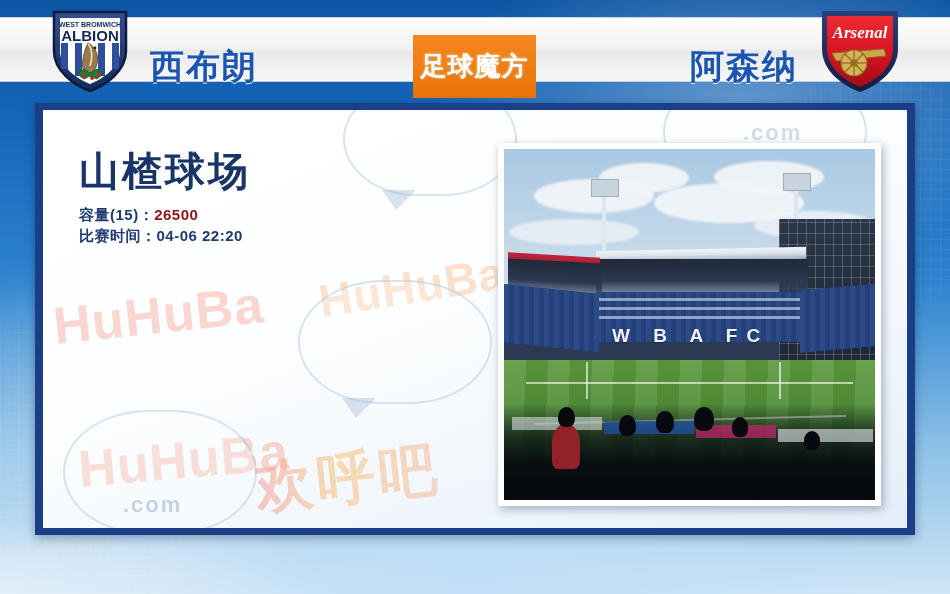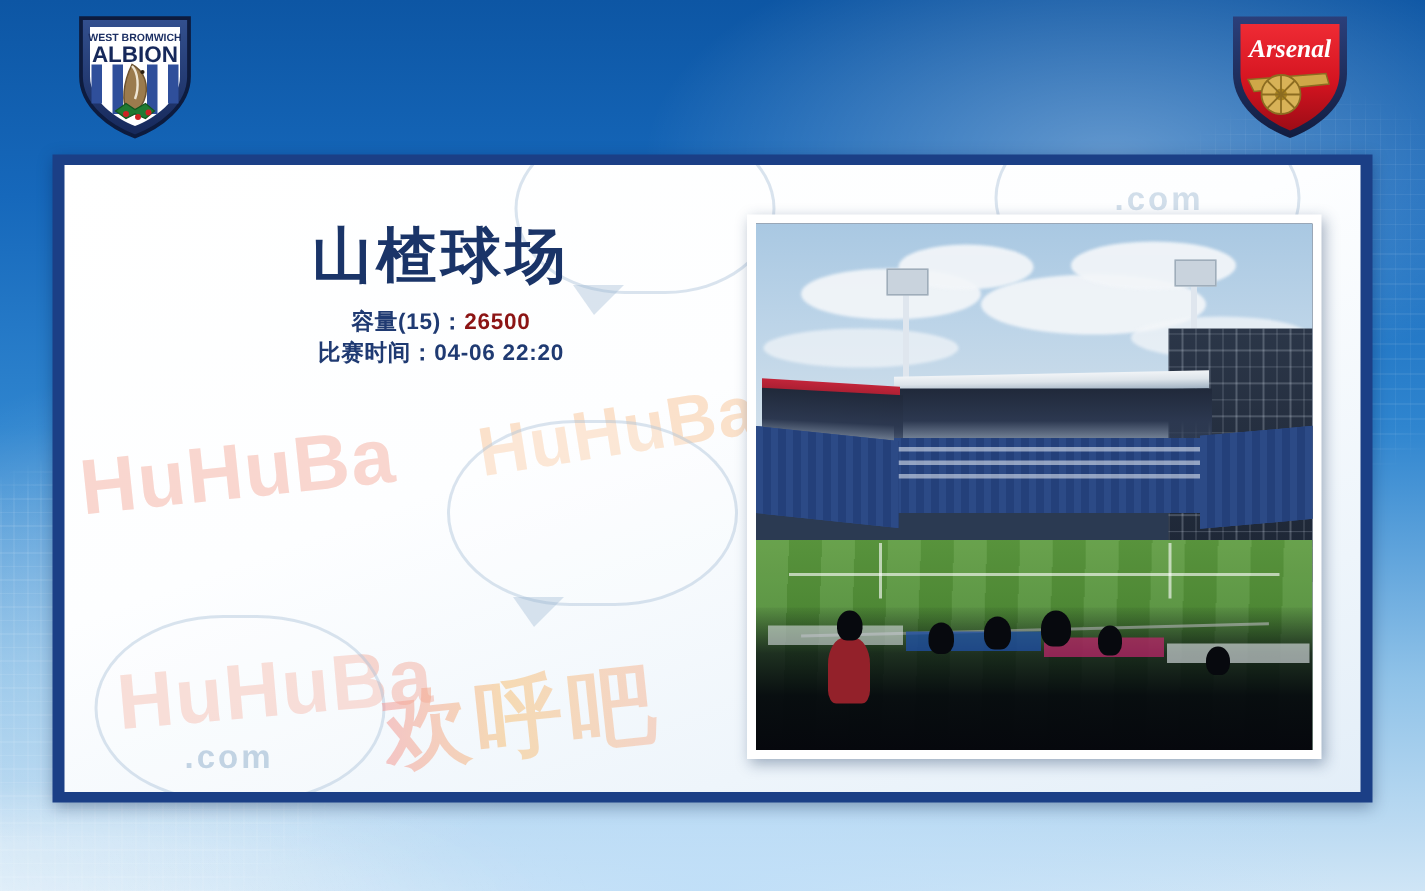--- a/index.html
+++ b/index.html
@@ -68,21 +68,20 @@
   .center-logo span{
     font-size:26px;font-weight:bold;color:#ffffff;letter-spacing:1px;
     text-shadow:0 0 3px rgba(255,236,200,.95),0 1px 2px rgba(160,70,0,.5);
   }
 
   
   .panel-frame{
     position:absolute;left:35px;top:103px;width:880px;height:432px;
     background:#1b3f86;
     box-shadow:0 3px 10px rgba(0,20,60,.35);
-    text-align:center;
   }
   .panel{
     position:absolute;left:8px;top:7px;right:8px;bottom:7px;
     background:linear-gradient(160deg,#ffffff 0%,#fdfeff 42%,#eef5fb 78%,#e3eef8 100%);
     overflow:hidden;
   }
 
   
   .wm{position:absolute;font-weight:bold;pointer-events:none;white-space:nowrap;}
   .wm-cloud{
@@ -197,20 +196,30 @@
 <body>
 
 <div class="stage">
 
   <div class="bg">
     <div class="bg-globe"></div>
     <div class="bg-globe2"></div>
     <div class="bg-swoosh"></div>
   </div>
 
+  <div class="header">
+
+    <div class="team-name left">西布朗</div>
+
+    <div class="center-logo">
+      <span>足球魔方</span>
+    </div>
+
+    <div class="team-name right">阿森纳</div>
+  </div>
 
   <div class="crest left">
     <svg viewBox="0 0 92 92" width="92" height="92">
       <defs>
         <linearGradient id="wbaShield" x1="0" y1="0" x2="0" y2="1">
           <stop offset="0" stop-color="#33508f"></stop>
             <stop offset="1" stop-color="#16285a"></stop>
         </linearGradient>
       </defs>
       <path d="M10 9 H82 V48 C82 68 62 82 46 88 C30 82 10 68 10 48 Z" fill="url(#wbaShield)" stroke="#0d1b3e" stroke-width="2.5"></path>
@@ -318,20 +327,21 @@
           <div class="standdark" style="left:92px;top:110px;width:212px;height:36px;"></div>
 
           <div class="redband" style="left:4px;top:106px;width:92px;height:11px;transform:skewY(3.5deg);"></div>
           <div class="standdark" style="left:4px;top:112px;width:94px;height:34px;transform:skewY(3deg);"></div>
 
           <div class="seats" style="left:92px;top:143px;width:212px;height:50px;">
             <div class="seatrow" style="left:0;top:6px;width:100%;"></div>
             <div class="seatrow" style="left:0;top:15px;width:100%;"></div>
             <div class="seatrow" style="left:0;top:24px;width:100%;"></div>
           </div>
+          <div class="wba" style="left:108px;top:176px;">W B A FC</div>
 
           <div class="seats" style="left:0;top:140px;width:95px;height:58px;transform:skewY(6deg);"></div>
           <div class="seats" style="left:296px;top:138px;width:80px;height:62px;transform:skewY(-5deg);"></div>
 
           <div class="pitch">
             <div class="pitchline" style="left:6%;top:16%;width:88%;height:2px;"></div>
             <div class="pitchline" style="left:22%;top:2%;width:2px;height:26%;"></div>
             <div class="pitchline" style="left:74%;top:2%;width:2px;height:26%;"></div>
             <div class="pitchline" style="left:8%;top:42%;width:84%;height:2px;transform:rotate(-1.5deg);"></div>
           </div>

